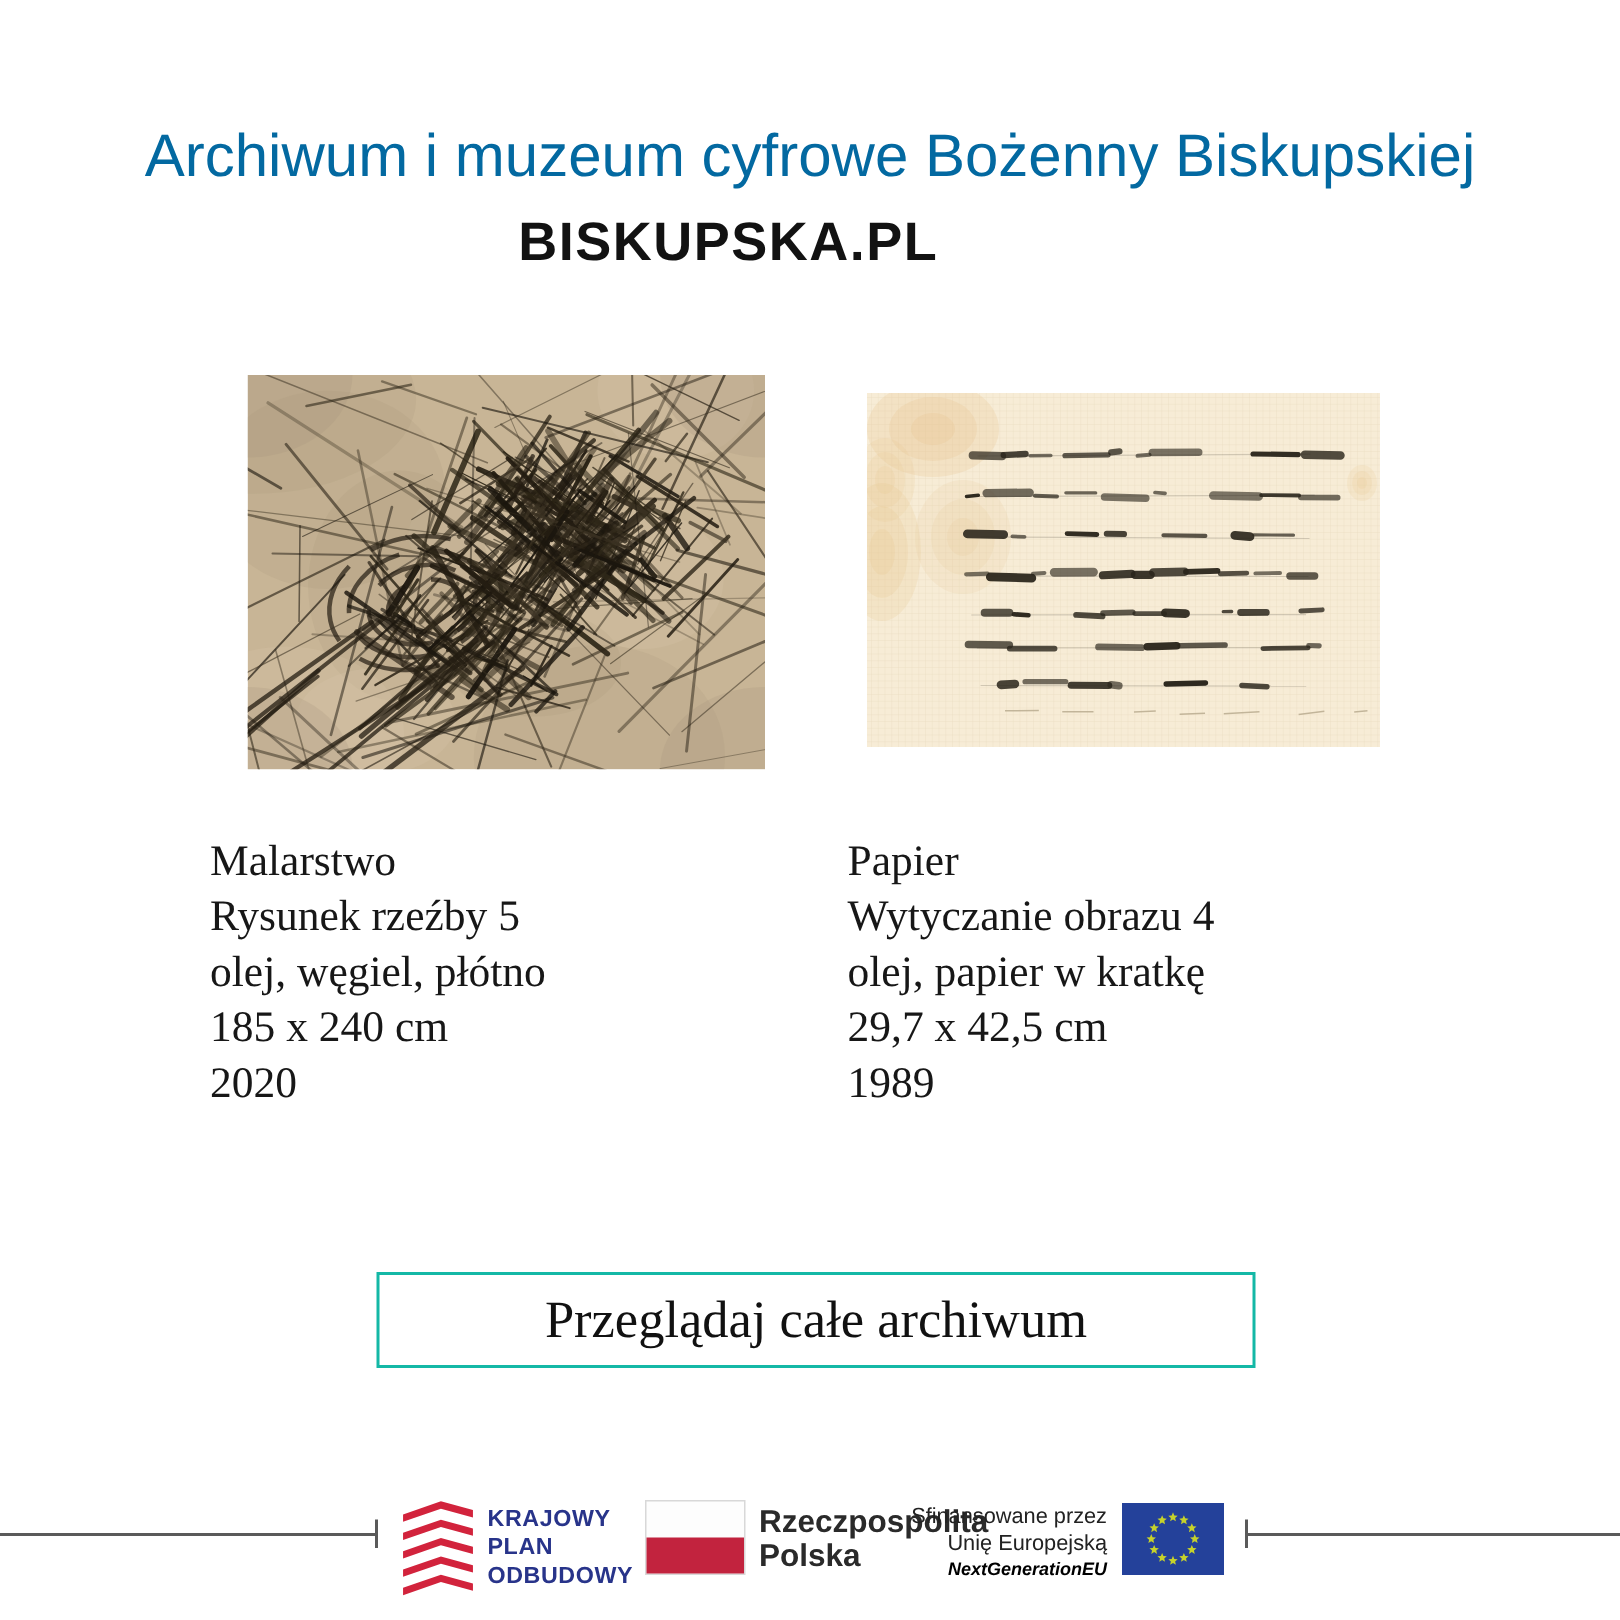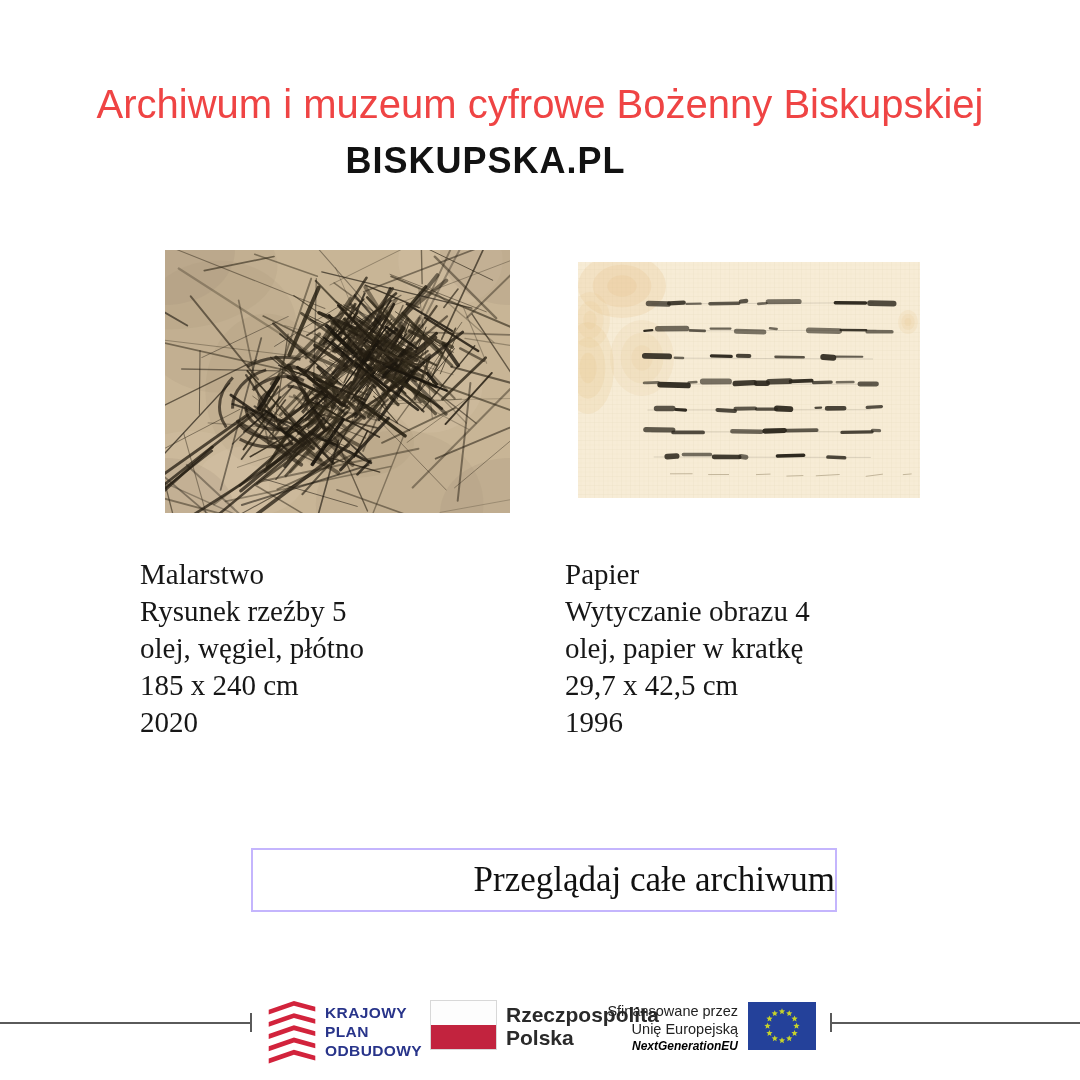--- a/index.html
+++ b/index.html
@@ -4,36 +4,36 @@
 <style>
   html,body{margin:0;padding:0;background:#e9e9e9;}
   .canvas{
     position:relative;width:1080px;height:1080px;margin:0 auto;
     background:#ffffff;overflow:hidden;
     font-family:"Liberation Sans",sans-serif;color:#1c1c1c;
   }
   .abs{position:absolute;}
   .title{
     left:0;top:82px;width:1080px;text-align:center;
-    font-size:40px;font-weight:400;letter-spacing:0;color:#ef4444;
+    font-size:40px;font-weight:400;letter-spacing:0;color:#0369a1;
   }
   .site{
     left:0;top:140px;width:971px;text-align:center;
     font-size:36px;font-weight:700;letter-spacing:1px;color:#121212;
   }
   .art-frame{overflow:hidden;}
   .art-frame svg{display:block;width:100%;height:100%;}
   .caption{
     font-family:"Liberation Serif","DejaVu Serif",serif;
     font-size:29px;line-height:37px;text-align:left;color:#171717;
   }
   .cta{
     left:251px;top:848px;width:586px;height:64px;
-    border:2px solid #c4b5fd;background:#ffffff;
-    display:flex;align-items:center;justify-content:flex-end;
+    border:2px solid #14b8a6;background:#ffffff;
+    display:flex;align-items:center;justify-content:center;
     font-family:"Liberation Serif","DejaVu Serif",serif;
     font-size:35px;color:#111;cursor:pointer;box-sizing:border-box;
   }
   .sep{background:#5a5a5a;}
   .kpo-text{
     left:325px;top:1003px;font-size:15.5px;font-weight:700;
     line-height:19px;letter-spacing:.4px;color:#28348A;
   }
   .pl-flag{
     left:430px;top:1000px;width:67px;height:50px;
@@ -706,21 +706,21 @@
     <div>olej, węgiel, płótno</div>
     <div>185 x 240 cm</div>
     <div>2020</div>
   </div>
 
   <div class="abs caption" style="left:565px;top:556px;width:370px;">
     <div>Papier</div>
     <div>Wytyczanie obrazu 4</div>
     <div>olej, papier w kratkę</div>
     <div>29,7 x 42,5 cm</div>
-    <div>1996</div>
+    <div>1989</div>
   </div>
 
   <div class="abs cta">
     <span>Przeglądaj całe archiwum</span>
   </div>
 
   <div class="abs sep" style="left:0;top:1022px;width:251px;height:2px;"></div>
   <div class="abs sep" style="left:250px;top:1013px;width:2px;height:19px;"></div>
   <div class="abs sep" style="left:830px;top:1013px;width:2px;height:19px;"></div>
   <div class="abs sep" style="left:831px;top:1022px;width:249px;height:2px;"></div>

